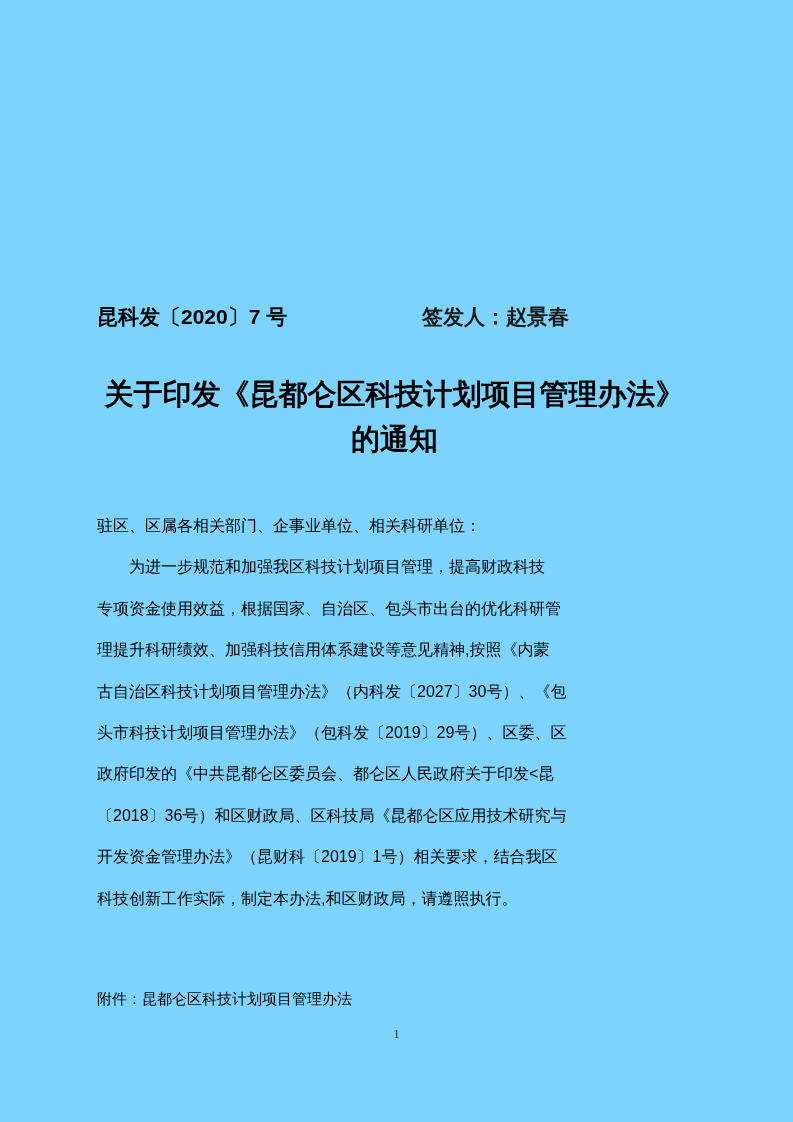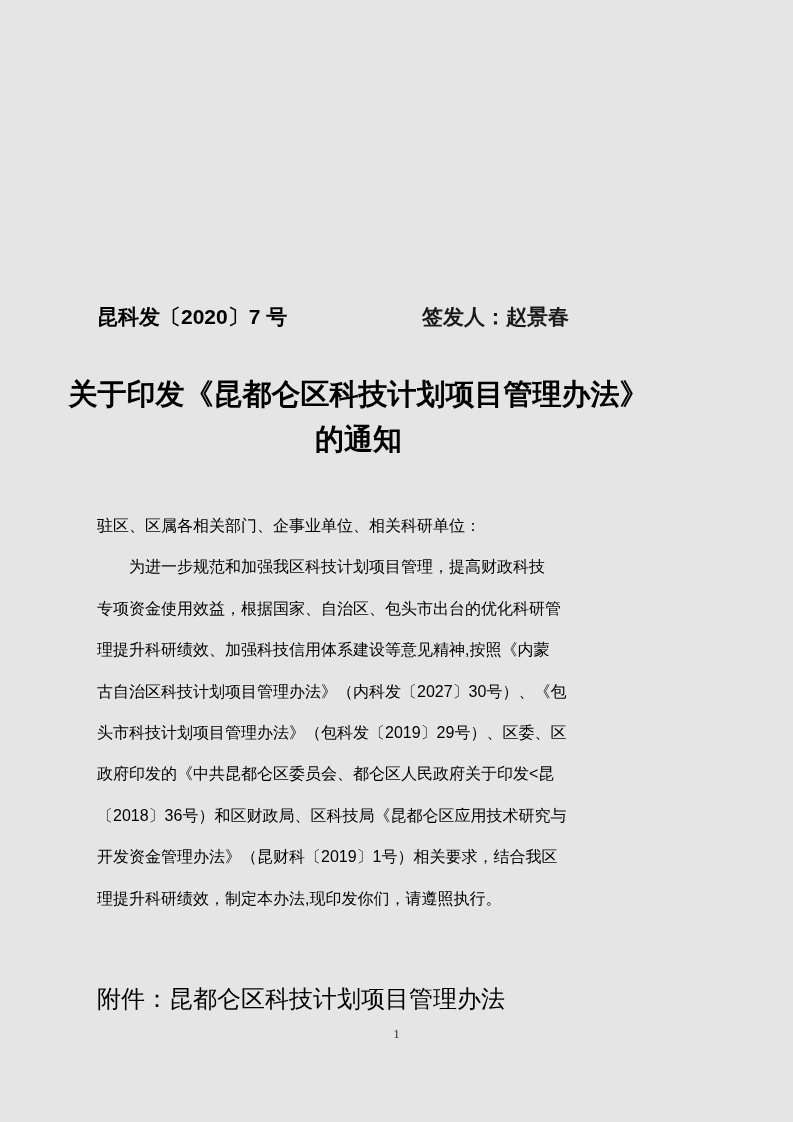--- a/index.html
+++ b/index.html
@@ -4,21 +4,21 @@
 <style>
   html, body {
     margin: 0;
     padding: 0;
     background: #ffffff;
   }
   .page {
     position: relative;
     width: 793px;
     height: 1122px;
-    background: #e5e5e5;
+    background: #7dd3fc;
     overflow: hidden;
     font-family: "Liberation Sans", "DejaVu Sans", sans-serif;
     color: #000000;
   }
   .doc-header {
     position: absolute;
     top: 302px;
     left: 97px;
     right: 88px;
     height: 30px;
@@ -42,39 +42,40 @@
   .doc-title {
     position: absolute;
     top: 372px;
     left: 0;
     width: 717px;
     text-align: center;
     font-size: 29px;
     font-weight: bold;
     line-height: 45px;
     color: #000000;
+    padding-left: 36px;
   }
   .doc-body {
     position: absolute;
     top: 505px;
     left: 97px;
     width: 615px;
     font-size: 16px;
     line-height: 41.4px;
     color: #000000;
   }
   .body-line {
     white-space: nowrap;
     height: 41.4px;
   }
   .attachment {
     position: absolute;
     top: 984px;
     left: 97px;
-    font-size: 24px;
+    font-size: 15px;
     line-height: 30px;
     color: #000000;
     white-space: nowrap;
   }
   .page-number {
     position: absolute;
     top: 1026px;
     left: 0;
     width: 793px;
     text-align: center;
@@ -102,20 +103,20 @@
   <div class="doc-body">
     <div class="body-line">驻区、区属各相关部门、企事业单位、相关科研单位：</div>
     <div class="body-line">　　为进一步规范和加强我区科技计划项目管理，提高财政科技</div>
     <div class="body-line">专项资金使用效益，根据国家、自治区、包头市出台的优化科研管</div>
     <div class="body-line">理提升科研绩效、加强科技信用体系建设等意见精神,按照《内蒙</div>
     <div class="body-line">古自治区科技计划项目管理办法》（内科发〔2027〕30号）、《包</div>
     <div class="body-line">头市科技计划项目管理办法》（包科发〔2019〕29号）、区委、区</div>
     <div class="body-line">政府印发的《中共昆都仑区委员会、都仑区人民政府关于印发&lt;昆</div>
     <div class="body-line">〔2018〕36号）和区财政局、区科技局《昆都仑区应用技术研究与</div>
     <div class="body-line">开发资金管理办法》（昆财科〔2019〕1号）相关要求，结合我区</div>
-    <div class="body-line">理提升科研绩效，制定本办法,现印发你们，请遵照执行。</div>
+    <div class="body-line">科技创新工作实际，制定本办法,和区财政局，请遵照执行。</div>
   </div>
 
   <div class="attachment">附件：昆都仑区科技计划项目管理办法</div>
 
   <div class="page-number">1</div>
 
 </div>
 
 </body></html>

